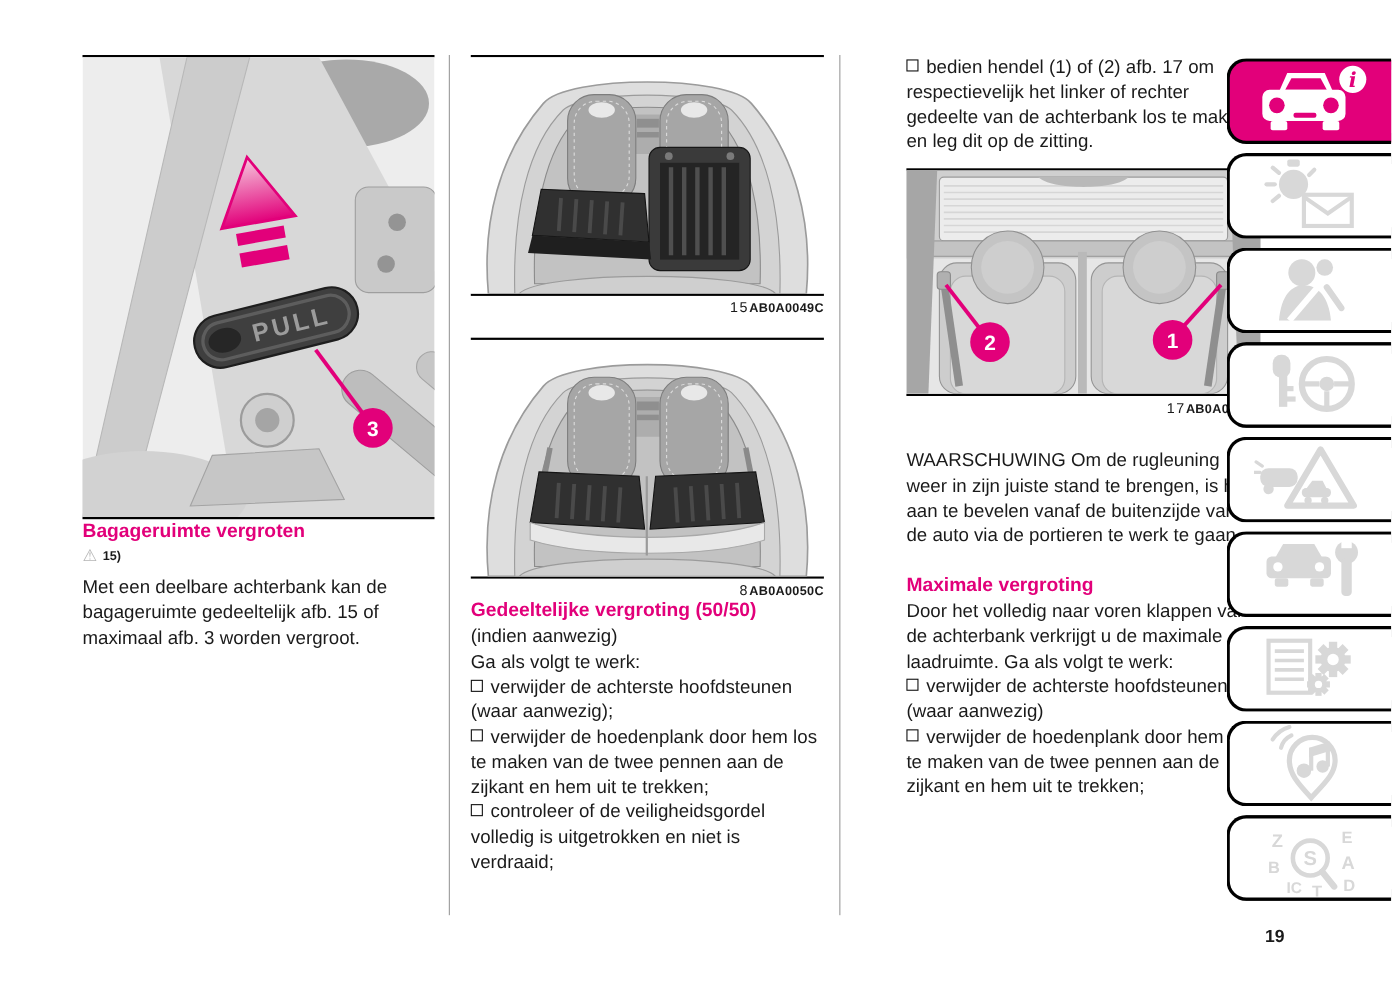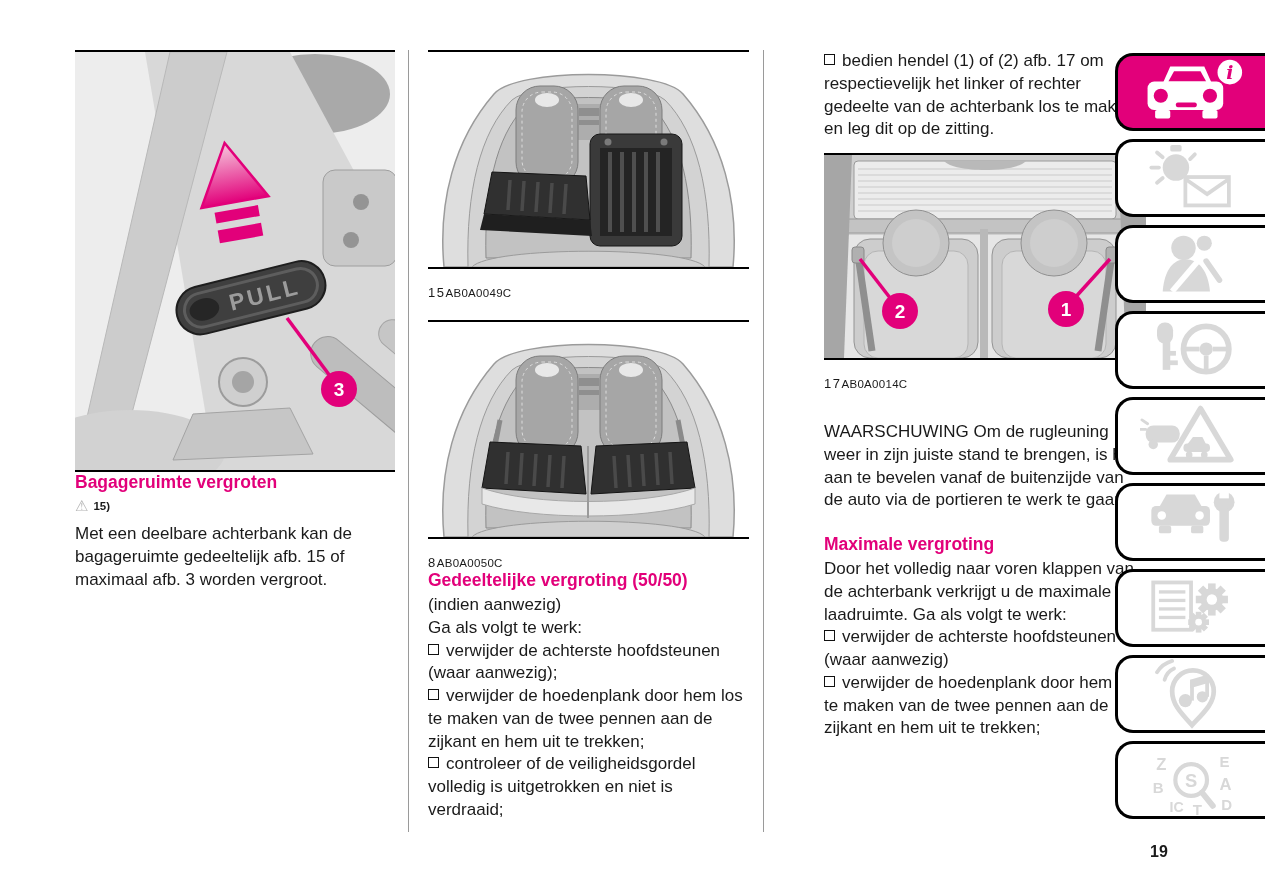--- a/index.html
+++ b/index.html
@@ -10,23 +10,23 @@
   }
   .col{position:absolute;top:50px}
   #col-left{left:75px;width:320px}
   #col-mid{left:428px;width:321px}
   #col-right{left:824px;width:322px}
   .vrule{position:absolute;top:50px;height:782px;width:1px;background:#9a9a9a}
   #vrule-1{left:408px}
   #vrule-2{left:763px}
 
   .fig{border-top:2px solid #000;border-bottom:2px solid #000;line-height:0;background:#fff}
-  .figcap{display:flex;justify-content:flex-start;align-items:baseline;padding-top:16px;font-size:13px}
+  .figcap{display:flex;justify-content:flex-end;align-items:baseline;padding-top:3px;font-size:13px}
   .figcap .num{letter-spacing:1.5px}
-  .figcap .code{font-weight:normal;font-size:11.5px;letter-spacing:.3px}
+  .figcap .code{font-weight:bold;font-size:11.5px;letter-spacing:.3px}
 
   .body{font-size:17px;line-height:1.34;margin:0}
   .sq{display:inline-block;width:9px;height:9px;border:1.8px solid #111;margin-right:7px;position:relative;top:-1px}
   .title{color:var(--m);font-size:21.5px;margin:18px 0 3px;letter-spacing:.4px;font-weight:bold}
   .subtitle{color:var(--m);font-size:17.5px;margin:0 0 5px;font-weight:bold}
   .sec{color:var(--m);font-size:17.5px;margin:0 0 3px;font-weight:bold}
   .warnrow{display:flex;align-items:center;gap:5px;margin:2px 0 10px}
   .warnrow .tri{color:#b5b5b5;font-size:15px;line-height:1}
   .warnrow .ref{font-weight:bold;font-size:11.5px}
   .gap-mid{margin-top:20px}

